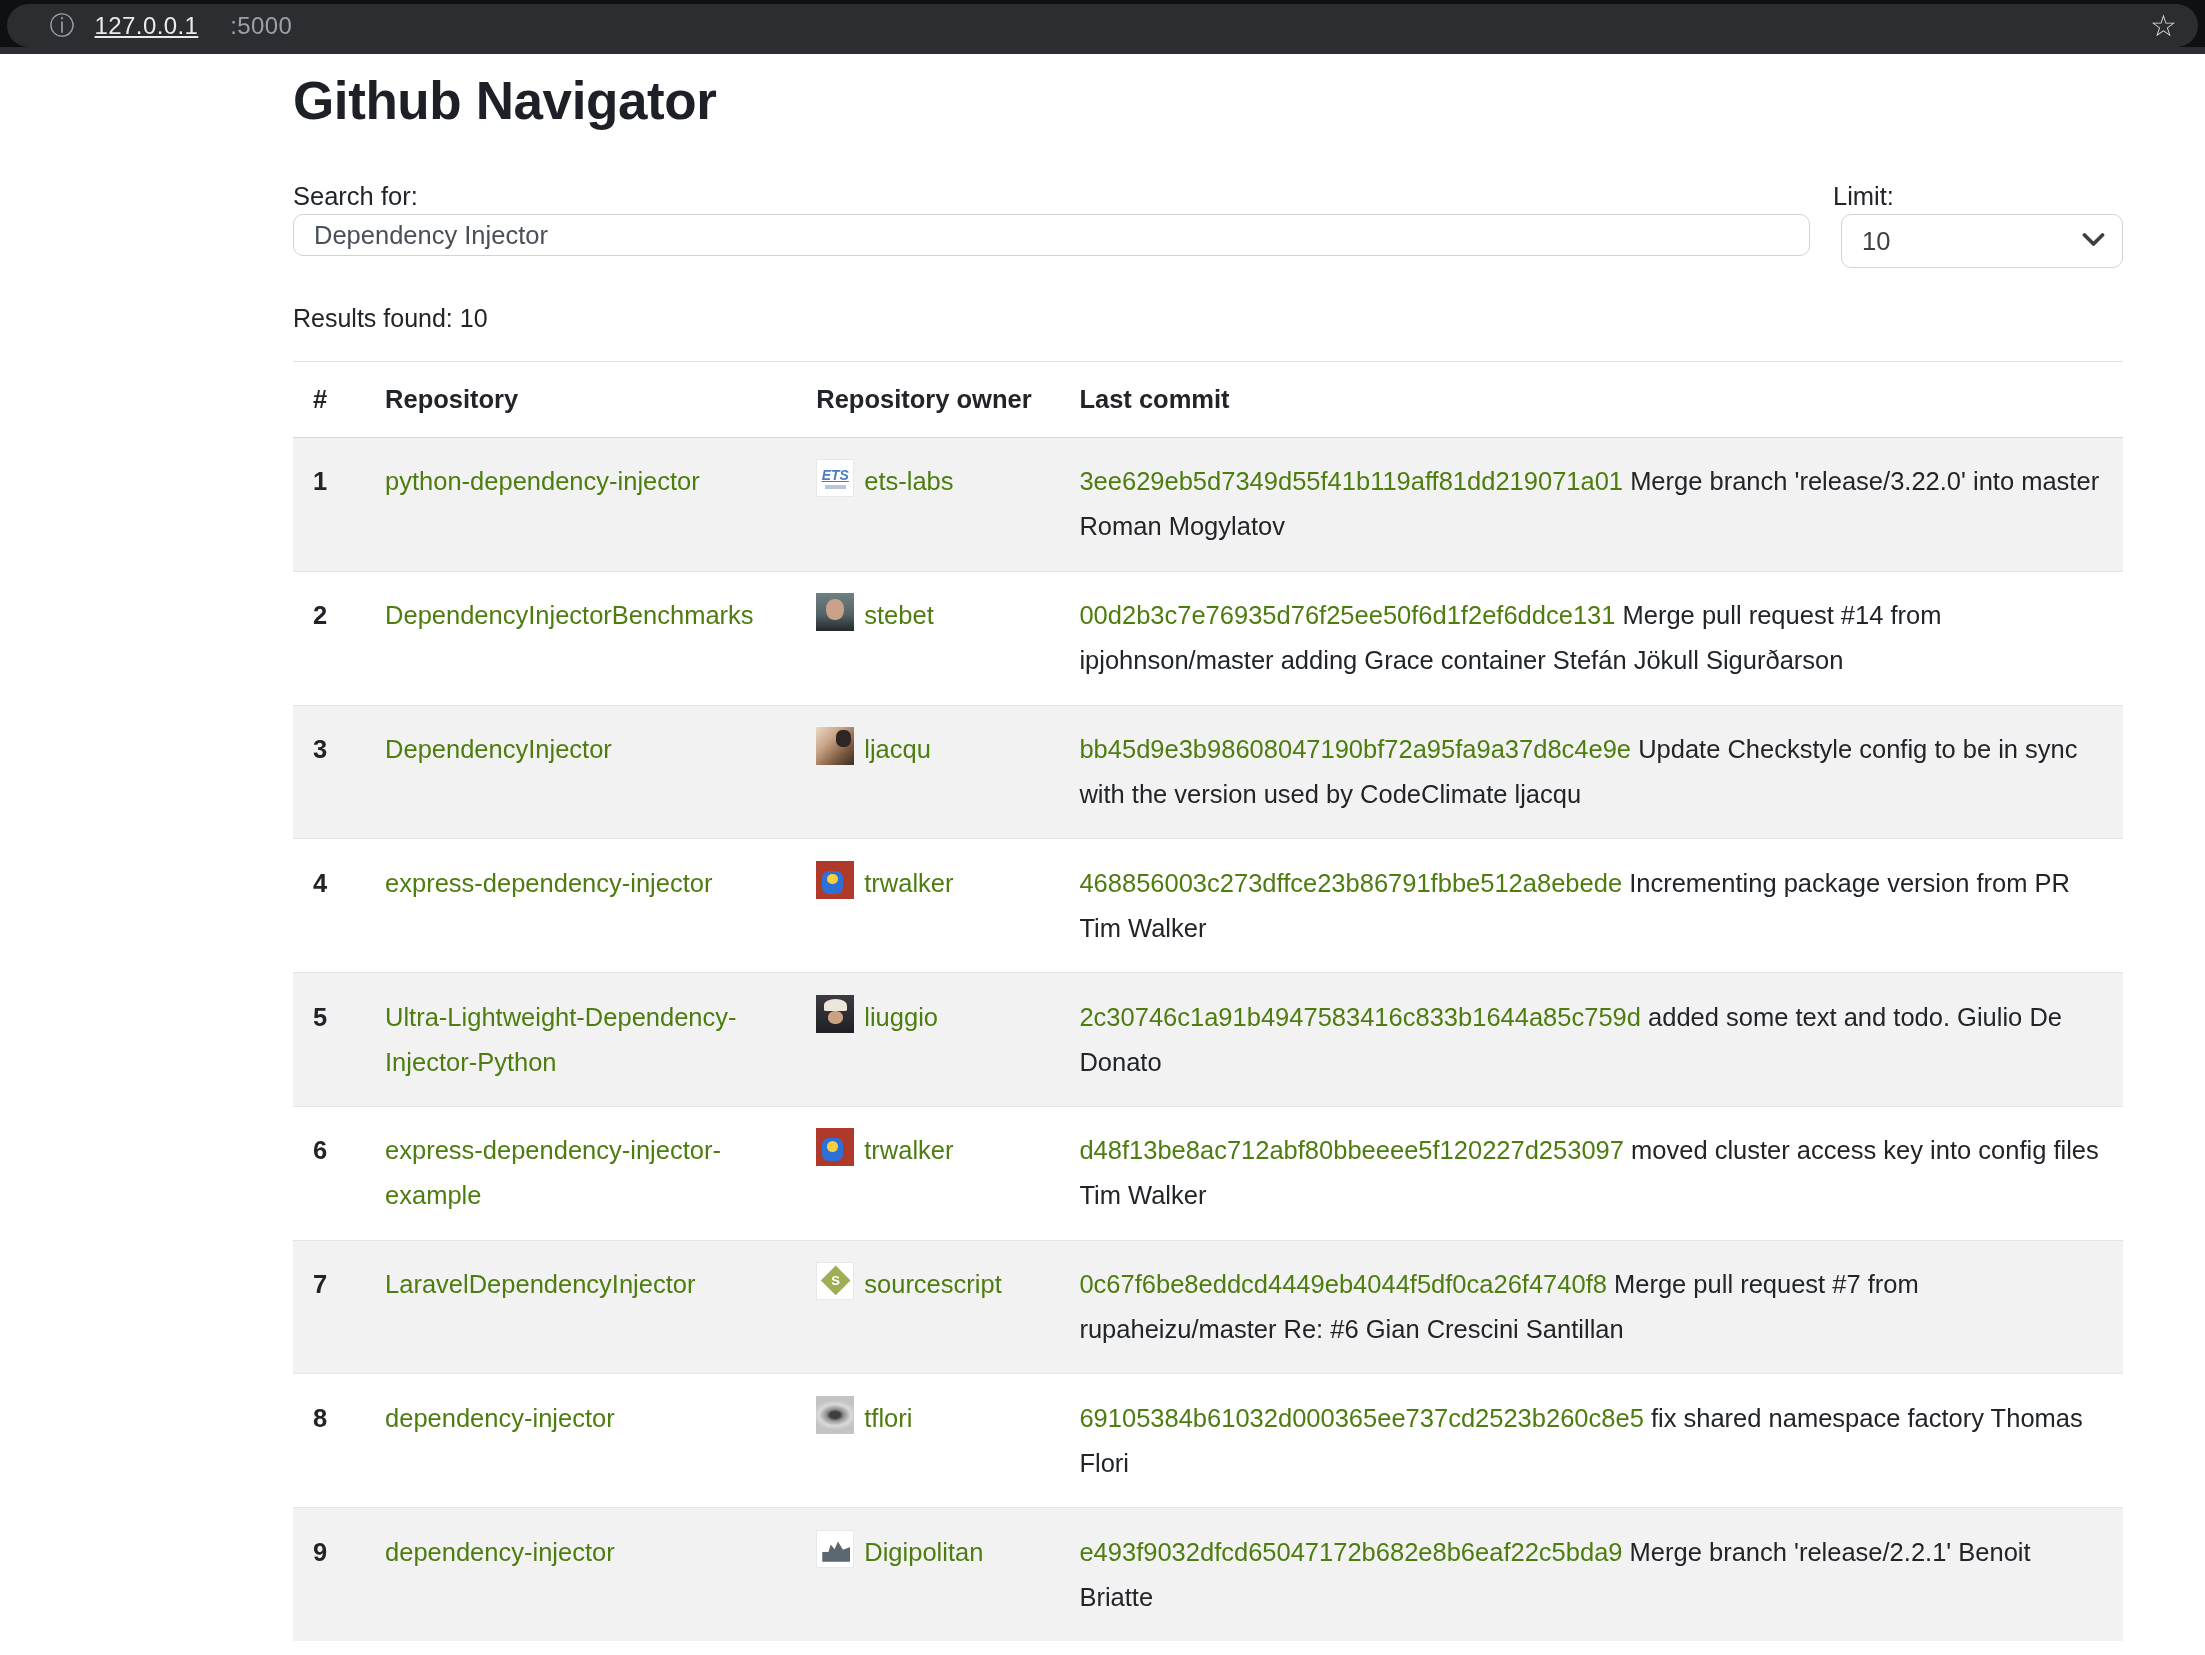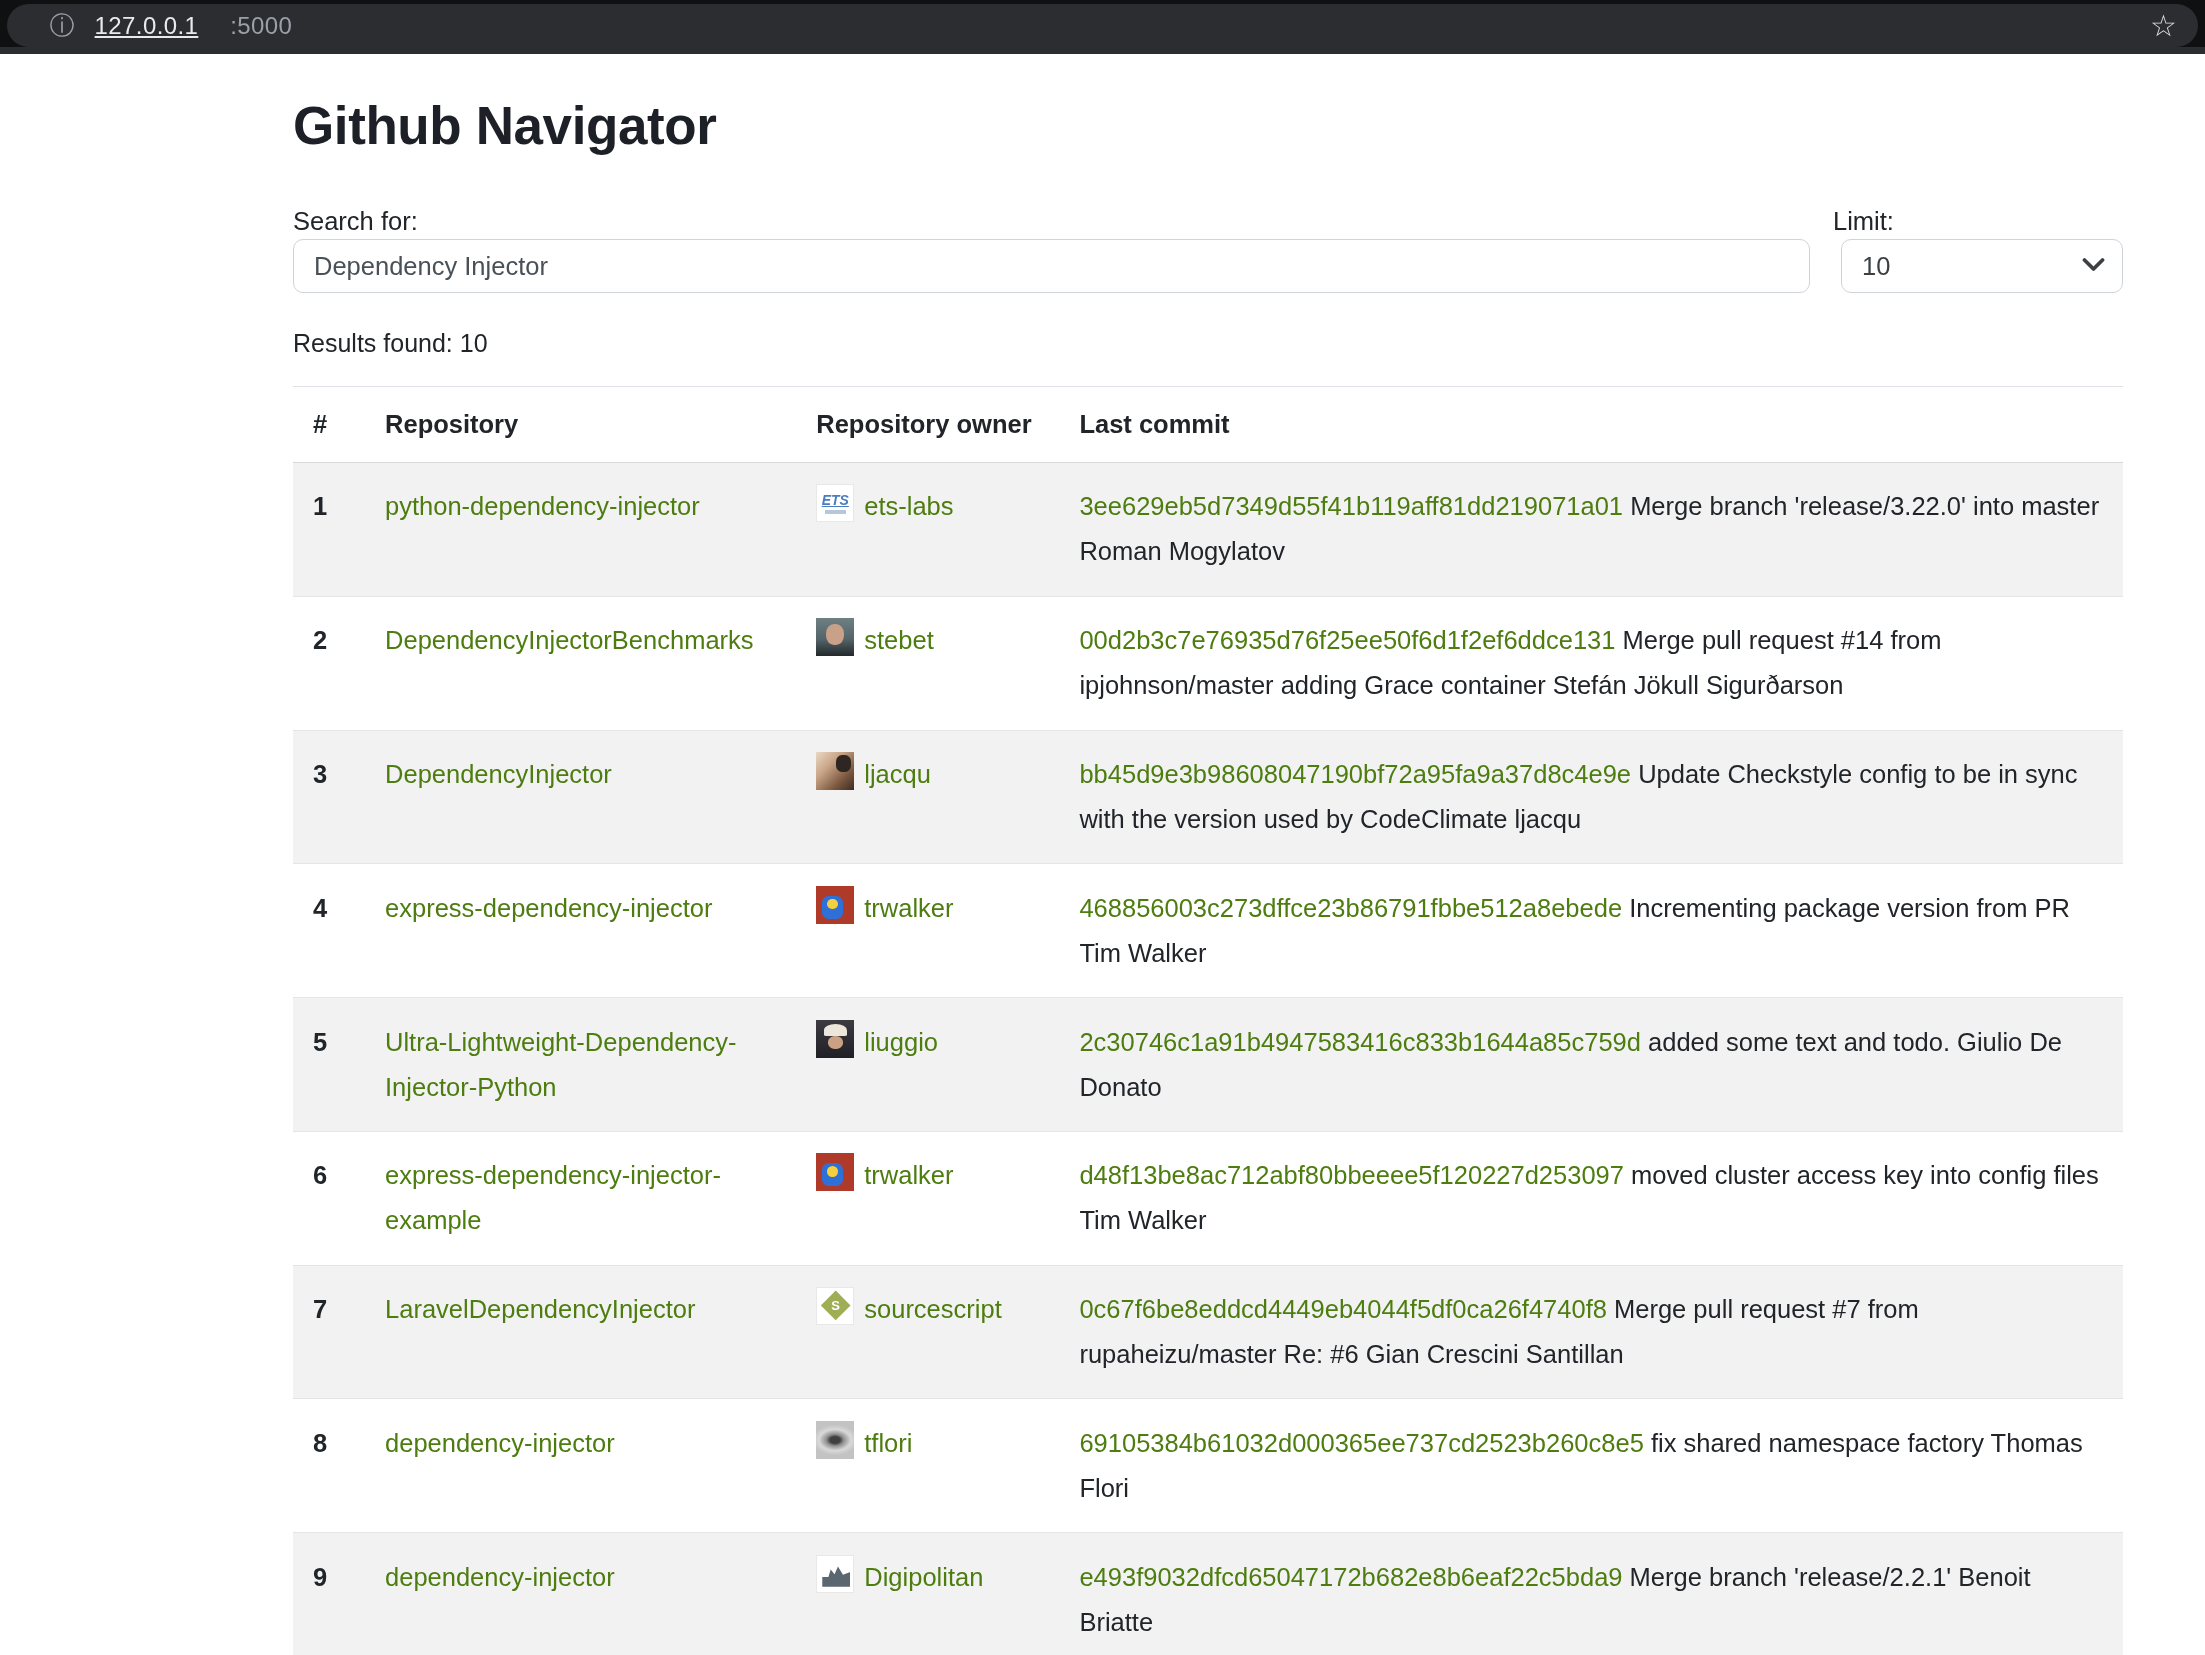--- a/index.html
+++ b/index.html
@@ -13,27 +13,27 @@
   .chrome-strip { position:absolute; left:0; right:0; bottom:0; height:7.4px; background:#2b2d30; }
   .info-icon { margin-left:43px; font-size:25px; color:#9aa0a6; line-height:1; }
   .url { margin-left:20px; font-size:24px; letter-spacing:0.4px; }
   .url-host { color:#e8eaed;text-decoration:underline; }
   .url-port { color:#9aa0a6;margin-left:32px; }
   .star-icon { position:absolute; right:21.4px; top:50%; transform:translateY(-50%);
                font-size:30px; color:#dadce0; line-height:1; cursor:pointer; }
 
   
   .content { padding-left:293px; width:2205px; }
-  .page-title { margin-top:41px; font-size:53px; font-weight:700; color:#1d2127; letter-spacing:-0.4px; }
+  .page-title { margin-top:16px; font-size:53px; font-weight:700; color:#1d2127; letter-spacing:-0.4px; }
 
   .form-row { display:flex; margin-top:51px; width:1830px; }
   .form-group-search { width:1517px; }
   .form-group-limit { width:290px; margin-left:23px; }
   .field-label { display:block; font-size:25.5px; margin-bottom:3px; color:#212529; }
-  .text-input { width:100%; height:54px; border:1.6px solid #cfd4da; border-radius:10px;
+  .text-input { width:100%; height:42px; border:1.6px solid #cfd4da; border-radius:10px;
                 font-size:25.5px; color:#495057; padding:16px 20px; outline:none; background:#fff;
                 font-family:"Liberation Sans","DejaVu Sans",sans-serif; }
   .select-wrap { position:relative; width:100%;padding-left:8px; }
   .select-input { width:100%; height:54px; border:1.6px solid #cfd4da; border-radius:10px;
                   font-size:25.5px; color:#3c4043; padding:0 20px; background:#fff;
                   appearance:none; -webkit-appearance:none; outline:none;
                   font-family:"Liberation Sans","DejaVu Sans",sans-serif; }
   .select-chevron { position:absolute; right:18px; top:50%; transform:translateY(-50%); pointer-events:none; }
 
   .results-summary { margin-top:36px; font-size:25px; color:#212529; }

